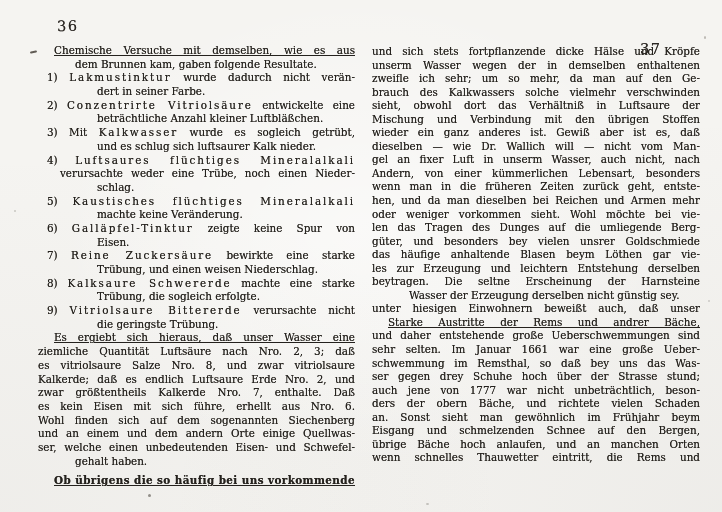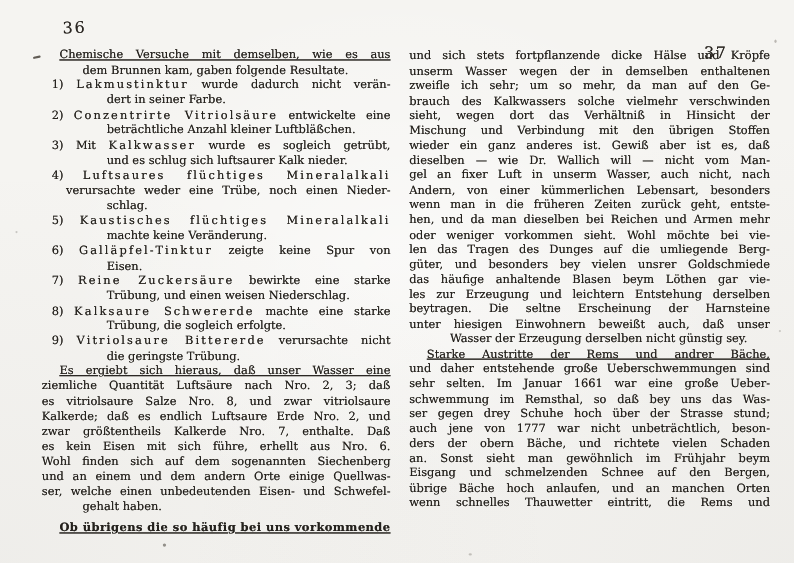--- a/index.html
+++ b/index.html
@@ -95,36 +95,36 @@
     <div class="line flush noj"><span>gehalt haben.</span></div>
     <div class="line para bold gap"><span>Ob übrigens die so häufig bei uns vorkommende</span></div>
   </div>
 
 <div class="pageno" id="pn-right">37</div>
 <div class="textblock" id="block-right">
     <div class="line flush"><span>und sich stets fortpflanzende dicke Hälse und Kröpfe</span></div>
     <div class="line flush"><span>unserm Wasser wegen der in demselben enthaltenen</span></div>
     <div class="line flush"><span>zweifle ich sehr; um so mehr, da man auf den Ge-</span></div>
     <div class="line flush"><span>brauch des Kalkwassers solche vielmehr verschwinden</span></div>
-    <div class="line flush"><span>sieht, wegen dort das Verhältniß in Hinsicht der</span></div>
+    <div class="line flush"><span>sieht, obwohl dort das Verhältniß in Luftsaure der</span></div>
     <div class="line flush"><span>Mischung und Verbindung mit den übrigen Stoffen</span></div>
     <div class="line flush"><span>wieder ein ganz anderes ist. Gewiß aber ist es, daß</span></div>
     <div class="line flush"><span>dieselben — wie Dr. Wallich will — nicht vom Man-</span></div>
     <div class="line flush"><span>gel an fixer Luft in unserm Wasser, auch nicht, nach</span></div>
     <div class="line flush"><span>Andern, von einer kümmerlichen Lebensart, besonders</span></div>
     <div class="line flush"><span>wenn man in die früheren Zeiten zurück geht, entste-</span></div>
     <div class="line flush"><span>hen, und da man dieselben bei Reichen und Armen mehr</span></div>
     <div class="line flush"><span>oder weniger vorkommen sieht. Wohl möchte bei vie-</span></div>
     <div class="line flush"><span>len das Tragen des Dunges auf die umliegende Berg-</span></div>
     <div class="line flush"><span>güter, und besonders bey vielen unsrer Goldschmiede</span></div>
     <div class="line flush"><span>das häufige anhaltende Blasen beym Löthen gar vie-</span></div>
     <div class="line flush"><span>les zur Erzeugung und leichtern Entstehung derselben</span></div>
     <div class="line flush"><span>beytragen. Die seltne Erscheinung der Harnsteine</span></div>
+    <div class="line flush noj"><span>Wasser der Erzeugung derselben nicht günstig sey.</span></div>
     <div class="line flush"><span>unter hiesigen Einwohnern beweißt auch, daß unser</span></div>
-    <div class="line flush noj"><span>Wasser der Erzeugung derselben nicht günstig sey.</span></div>
     <div class="line para"><span>Starke Austritte der Rems und andrer Bäche,</span></div>
     <div class="line flush"><span>und daher entstehende große Ueberschwemmungen sind</span></div>
     <div class="line flush"><span>sehr selten. Im Januar 1661 war eine große Ueber-</span></div>
     <div class="line flush"><span>schwemmung im Remsthal, so daß bey uns das Was-</span></div>
     <div class="line flush"><span>ser gegen drey Schuhe hoch über der Strasse stund;</span></div>
     <div class="line flush"><span>auch jene von 1777 war nicht unbeträchtlich, beson-</span></div>
     <div class="line flush"><span>ders der obern Bäche, und richtete vielen Schaden</span></div>
     <div class="line flush"><span>an. Sonst sieht man gewöhnlich im Frühjahr beym</span></div>
     <div class="line flush"><span>Eisgang und schmelzenden Schnee auf den Bergen,</span></div>
     <div class="line flush"><span>übrige Bäche hoch anlaufen, und an manchen Orten</span></div>

